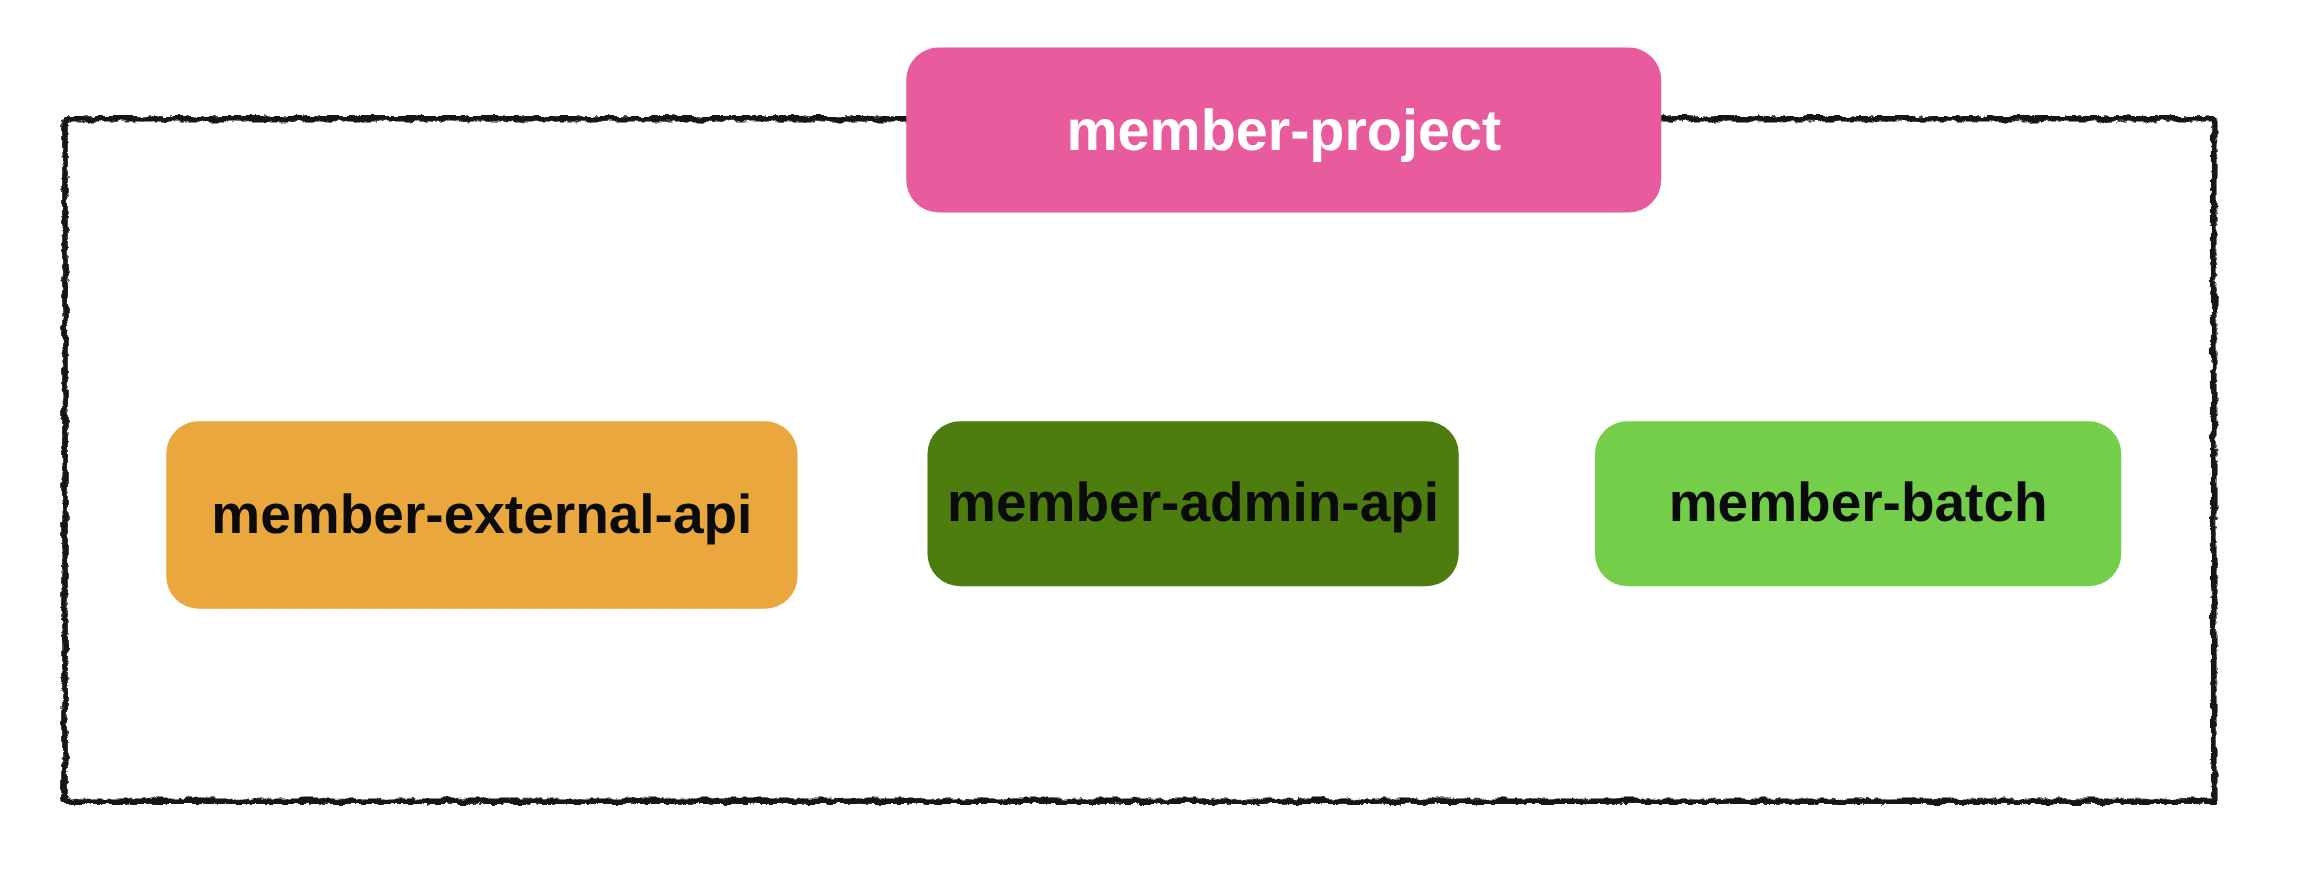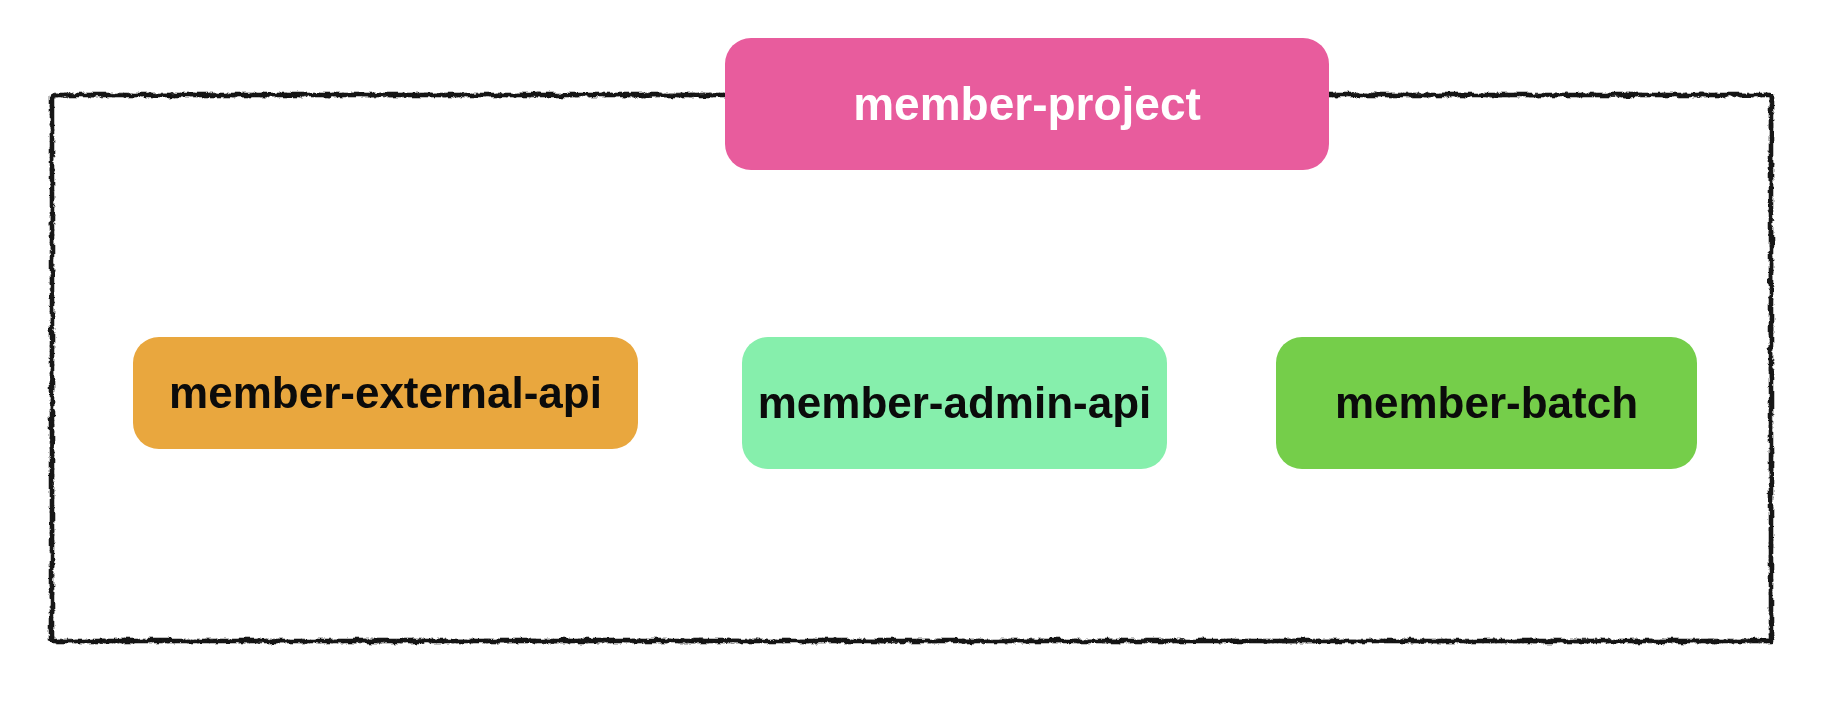--- a/index.html
+++ b/index.html
@@ -41,21 +41,21 @@
     left: 725px;
     top: 38px;
     width: 604px;
     height: 132px;
     font-size: 46px;
   }
   .node-m0 {
     left: 133px;
     top: 337px;
     width: 505px;
-    height: 112px;
+    height: 150px;
   }
   .node-m1 {
     left: 742px;
     top: 337px;
     width: 425px;
     height: 132px;
   }
   .node-m2 {
     left: 1276px;
     top: 337px;
@@ -89,21 +89,21 @@
   </svg>
 
   <div class="node node-project" style="background-color: rgb(232, 92, 157); color: rgb(255, 255, 255);">
     <span class="node-label">member-project</span>
   </div>
 
   <div class="node node-m0" style="background-color: rgb(233, 167, 62); color: rgb(11, 11, 11);">
     <span class="node-label">member-external-api</span>
   </div>
 
-  <div class="node node-m1" style="background-color: #86efac; color: rgb(11, 11, 11);">
+  <div class="node node-m1" style="background-color: #4d7c0f; color: rgb(11, 11, 11);">
     <span class="node-label">member-admin-api</span>
   </div>
 
   <div class="node node-m2" style="background-color: rgb(117, 206, 74); color: rgb(11, 11, 11);">
     <span class="node-label">member-batch</span>
   </div>
 
 </div>
 
 </body></html>

